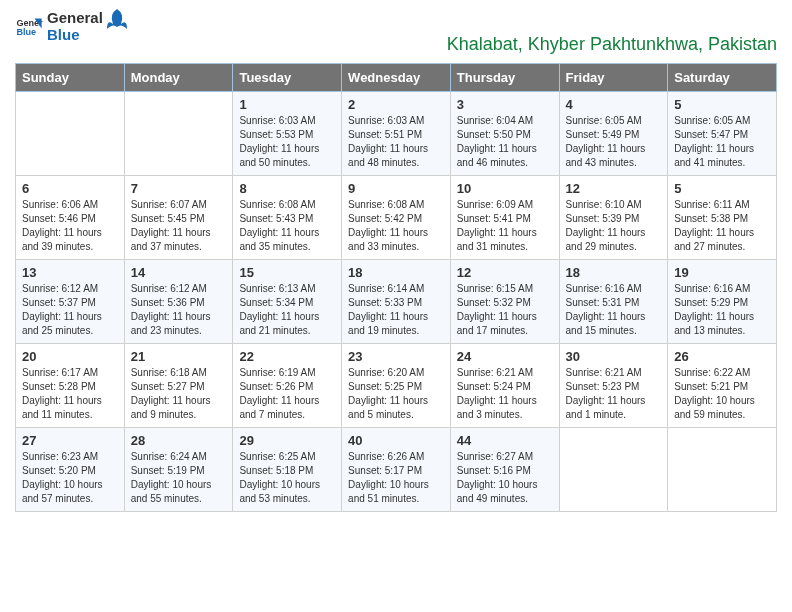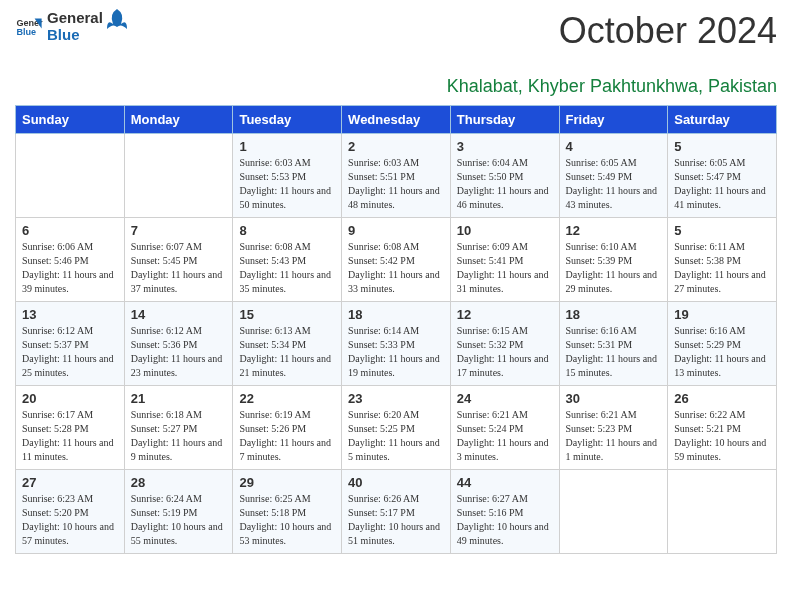--- a/index.html
+++ b/index.html
@@ -37,21 +37,21 @@
       font-size: 18px;
       color: #15803d;
       margin-top: 24px;
     }
     table {
       width: 100%;
       border-collapse: collapse;
       table-layout: fixed;
     }
     thead tr th {
-      background-color: #1d4ed8;
+      background-color: #737373;
       color: #fff;
       text-align: left;
       padding: 6px 6px;
       font-size: 13px;
       font-weight: bold;
       border: 1px solid #a0c4e0;
     }
     tbody tr td {
       vertical-align: top;
       padding: 5px 6px;
@@ -70,21 +70,20 @@
     .day-number {
       font-size: 13px;
       font-weight: bold;
       display: block;
       margin-bottom: 2px;
     }
     .cell-text {
       font-size: 10px;
       line-height: 1.4;
       color: #333;
-      font-family: Liberation Serif, serif;
     }
     .empty-cell {
       background: #fff !important;
     }
   </style>
 </head>
 <body>
 
 <div class="header">
   <div class="logo">
@@ -95,21 +94,20 @@
     </svg>
     <div style="display:flex;flex-direction:column;margin-left:2px;">
       <span style="font-size:15px;font-weight:bold;color:#333;line-height:1.1;">General</span>
       <span style="font-size:15px;font-weight:bold;color:#1a6bb5;line-height:1.1;">Blue</span>
     </div>
     <svg width="20" height="30" viewBox="0 0 20 30" style="margin-left:2px;margin-top:-5px;">
       <path d="M10 0 Q18 5 14 15 Q20 10 20 20 Q14 14 10 18 Q6 14 0 20 Q0 10 6 15 Q2 5 10 0Z" fill="#1a6bb5"></path>
     </svg>
   </div>
   <div class="title-block">
-    <div class="month-title">October 2024</div>
     <div class="subtitle">Khalabat, Khyber Pakhtunkhwa, Pakistan</div>
   </div>
 </div>
 
 <table>
   <thead>
     <tr>
     <th>Sunday</th>
         <th>Monday</th>
         <th>Tuesday</th>

